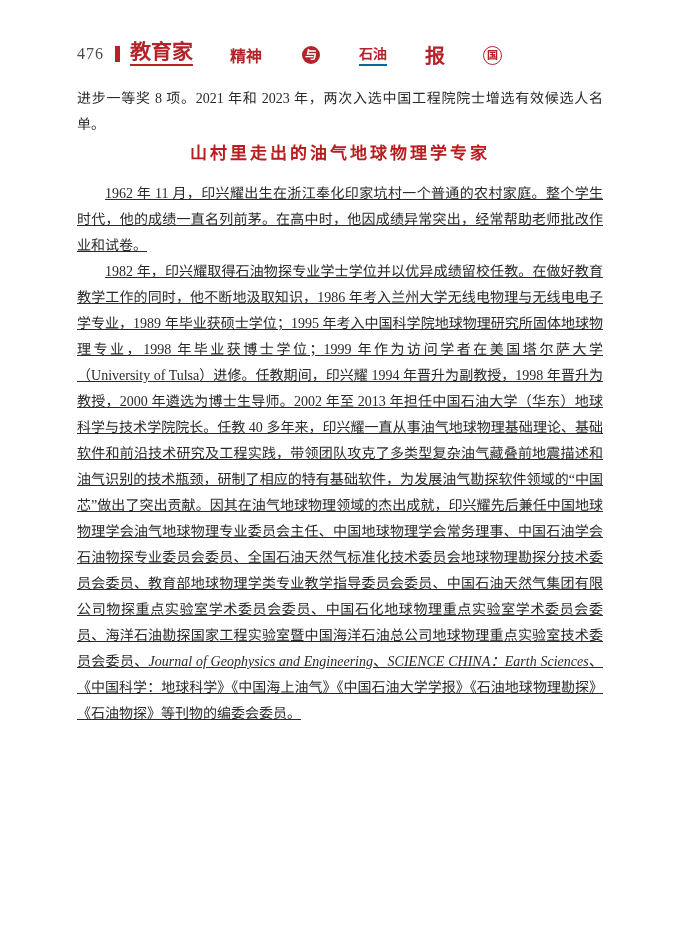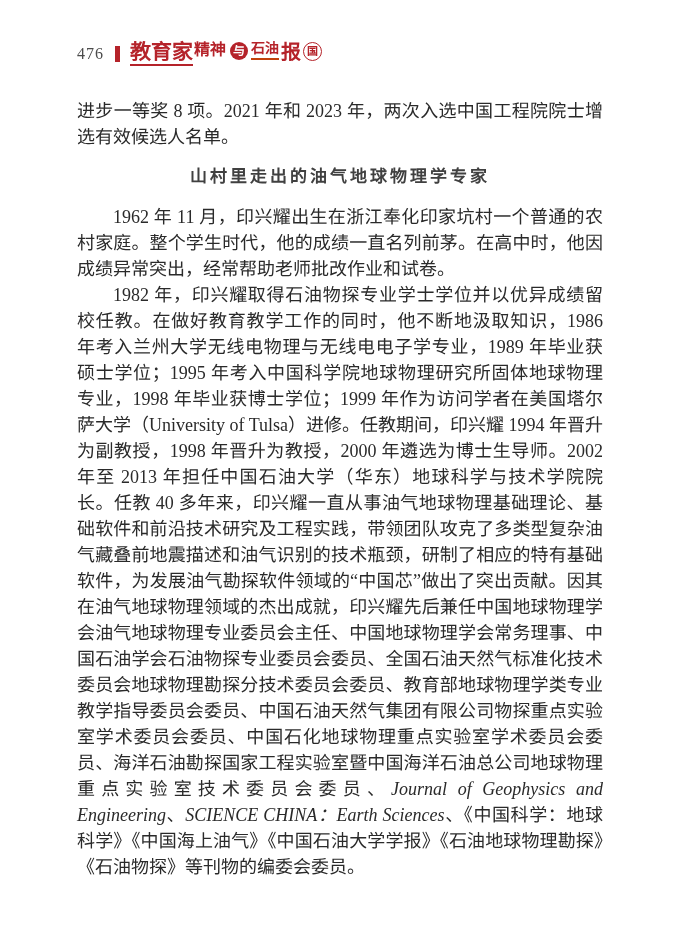--- a/index.html
+++ b/index.html
@@ -13,76 +13,77 @@
     width: 680px;
     height: 945px;
     padding: 40px 77px 0 77px;
     overflow: hidden;
   }
   
   .page-header {
     display: flex;
     align-items: center;
     height: 28px;
-    margin-bottom: 30px;
+    margin-bottom: 18px;
   }
   .page-number {
     font-size: 16px;
     color: #4c4c4c;
     letter-spacing: 1px;
     margin-right: 11px;
   }
   .header-bar {
     width: 5px;
     height: 16px;
     background: #b5232a;
     margin-right: 10px;
   }
   .logo {
     display: flex;
-    align-items: flex-start;
+    align-items: flex-end;
     color: #b5232a;
     font-weight: 700;
     line-height: 1;
     white-space: nowrap;
+    gap: 36px;
   }
   .logo .seg1 { font-size: 21px; border-bottom: 2px solid #b5232a; padding-bottom: 1px; }
   .logo .seg2 { font-size: 16px; margin: 0 1px 1px 1px; }
   .logo .conj {
     display: inline-flex; align-items: center; justify-content: center;
     width: 18px; height: 18px; border-radius: 50%;
     background: #b5232a; color: #ffffff;
     font-size: 12px; font-weight: 700;
     margin: 0 3px 2px 3px;
   }
-  .logo .seg3 { font-size: 14px; border-bottom: 2px solid #c2410c; padding-bottom: 2px; margin-bottom: 0; }
+  .logo .seg3 { font-size: 14px; border-bottom: 2px solid #0369a1; padding-bottom: 2px; margin-bottom: 0; }
   .logo .seg4 { font-size: 20px; margin: 0 2px 0 2px; }
   .logo .seg5 {
     display: inline-flex; align-items: center; justify-content: center;
     width: 19px; height: 19px; border-radius: 50%;
     border: 1.5px solid #b5232a; color: #b5232a;
     font-size: 11px; font-weight: 700;
     margin-bottom: 1px;
   }
   
   .para {
-    font-size: 18px;
+    font-size: 14px;
     line-height: 26px;
     text-align: justify;
     color: #2a2a2a;
   }
-  .para.indent { text-indent: 2em; }
+  .para.indent { text-indent: 2em; text-decoration: underline; }
   .section-heading {
     text-align: center;
-    color: #404040;
+    color: #b91c1c;
     font-size: 17px;
     font-weight: 700;
     letter-spacing: 3px;
     line-height: 24px;
-    margin: 15px 0 15px 0;
+    margin: 4px 0 15px 0;
   }
   .jrnl { font-style: italic; }
 </style>
 </head>
 <body>
 
 <div class="page">
 
   <div class="page-header">
     <span class="page-number">476</span>

